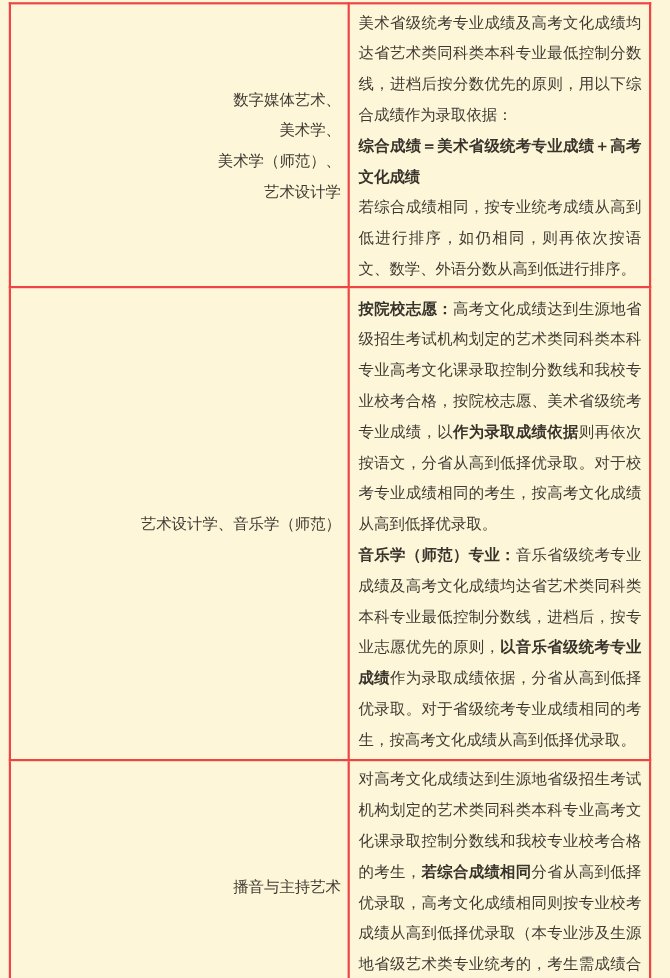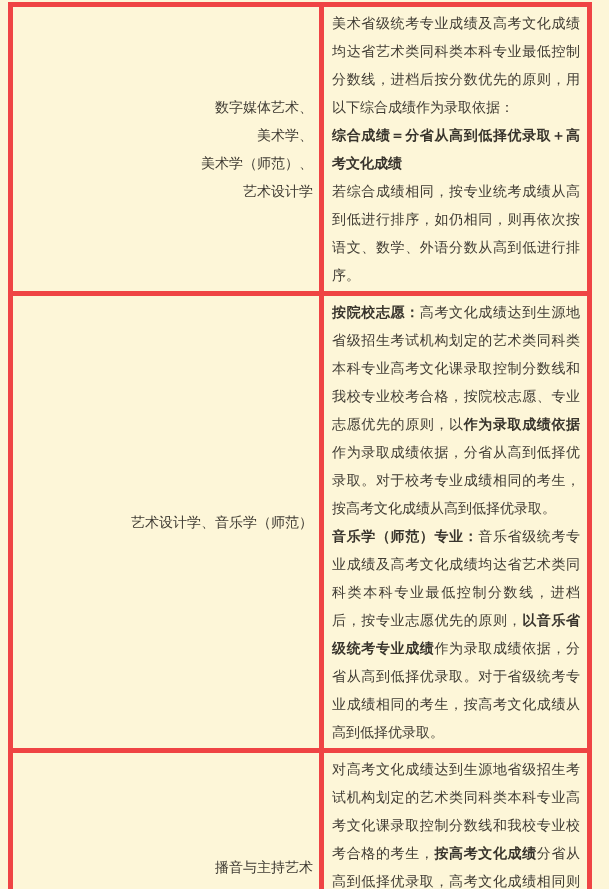--- a/index.html
+++ b/index.html
@@ -22,21 +22,21 @@
   }
   table.policy-table {
     position: absolute;
     left: 8px;
     top: 2px;
     width: 584px;
     border-collapse: collapse;
     table-layout: fixed;
   }
   table.policy-table td {
-    border: 5px solid #ef4444;
+    border: 2px solid #ef4444;
     vertical-align: middle;
     font-size: 14px;
     line-height: 28px;
     color: #3f3b33;
     overflow: hidden;
   }
   td.majors-cell {
     width: 294px;
     padding: 4px 6px;
     white-space: pre-line;
@@ -64,32 +64,32 @@
 <div class="sheet">
   <table class="policy-table">
     <tbody>
       <tr class="row-1">
         <td class="majors-cell">数字媒体艺术、
 美术学、
 美术学（师范）、
 艺术设计学</td>
         <td class="policy-cell">
             <p><span>美术省级统考专业成绩及高考文化成绩均达省艺术类同科类本科专业最低控制分数线，进档后按分数优先的原则，用以下综合成绩作为录取依据：</span></p>
-            <p><b>综合成绩＝分省从高到低择优录取＋高考文化成绩</b></p>
+            <p><b>综合成绩＝美术省级统考专业成绩＋高考文化成绩</b></p>
             <p><span>若综合成绩相同，按专业统考成绩从高到低进行排序，如仍相同，则再依次按语文、数学、外语分数从高到低进行排序。</span></p>
           </td>
       </tr>
       <tr class="row-2">
         <td class="majors-cell">艺术设计学、音乐学（师范）</td>
         <td class="policy-cell">
-            <p><b>按院校志愿：</b><span>高考文化成绩达到生源地省级招生考试机构划定的艺术类同科类本科专业高考文化课录取控制分数线和我校专业校考合格，按院校志愿、专业志愿优先的原则，以</span><b>作为录取成绩依据</b><span>作为录取成绩依据，分省从高到低择优录取。对于校考专业成绩相同的考生，按高考文化成绩从高到低择优录取。</span></p>
+            <p><b>按院校志愿：</b><span>高考文化成绩达到生源地省级招生考试机构划定的艺术类同科类本科专业高考文化课录取控制分数线和我校专业校考合格，按院校志愿、美术省级统考专业成绩，以</span><b>作为录取成绩依据</b><span>则再依次按语文，分省从高到低择优录取。对于校考专业成绩相同的考生，按高考文化成绩从高到低择优录取。</span></p>
             <p><b>音乐学（师范）专业：</b><span>音乐省级统考专业成绩及高考文化成绩均达省艺术类同科类本科专业最低控制分数线，进档后，按专业志愿优先的原则，</span><b>以音乐省级统考专业成绩</b><span>作为录取成绩依据，分省从高到低择优录取。对于省级统考专业成绩相同的考生，按高考文化成绩从高到低择优录取。</span></p>
           </td>
       </tr>
       <tr class="row-3">
         <td class="majors-cell">播音与主持艺术</td>
         <td class="policy-cell">
-            <p><span>对高考文化成绩达到生源地省级招生考试机构划定的艺术类同科类本科专业高考文化课录取控制分数线和我校专业校考合格的考生，</span><b>按高考文化成绩</b><span>分省从高到低择优录取，高考文化成绩相同则按专业校考成绩从高到低择优录取（本专业涉及生源地省级艺术类专业统考的，考生需成绩合格）。</span></p>
+            <p><span>对高考文化成绩达到生源地省级招生考试机构划定的艺术类同科类本科专业高考文化课录取控制分数线和我校专业校考合格的考生，</span><b>若综合成绩相同</b><span>分省从高到低择优录取，高考文化成绩相同则按专业校考成绩从高到低择优录取（本专业涉及生源地省级艺术类专业统考的，考生需成绩合格）。</span></p>
           </td>
       </tr>
     </tbody>
   </table>
 </div>
 
 </body></html>

